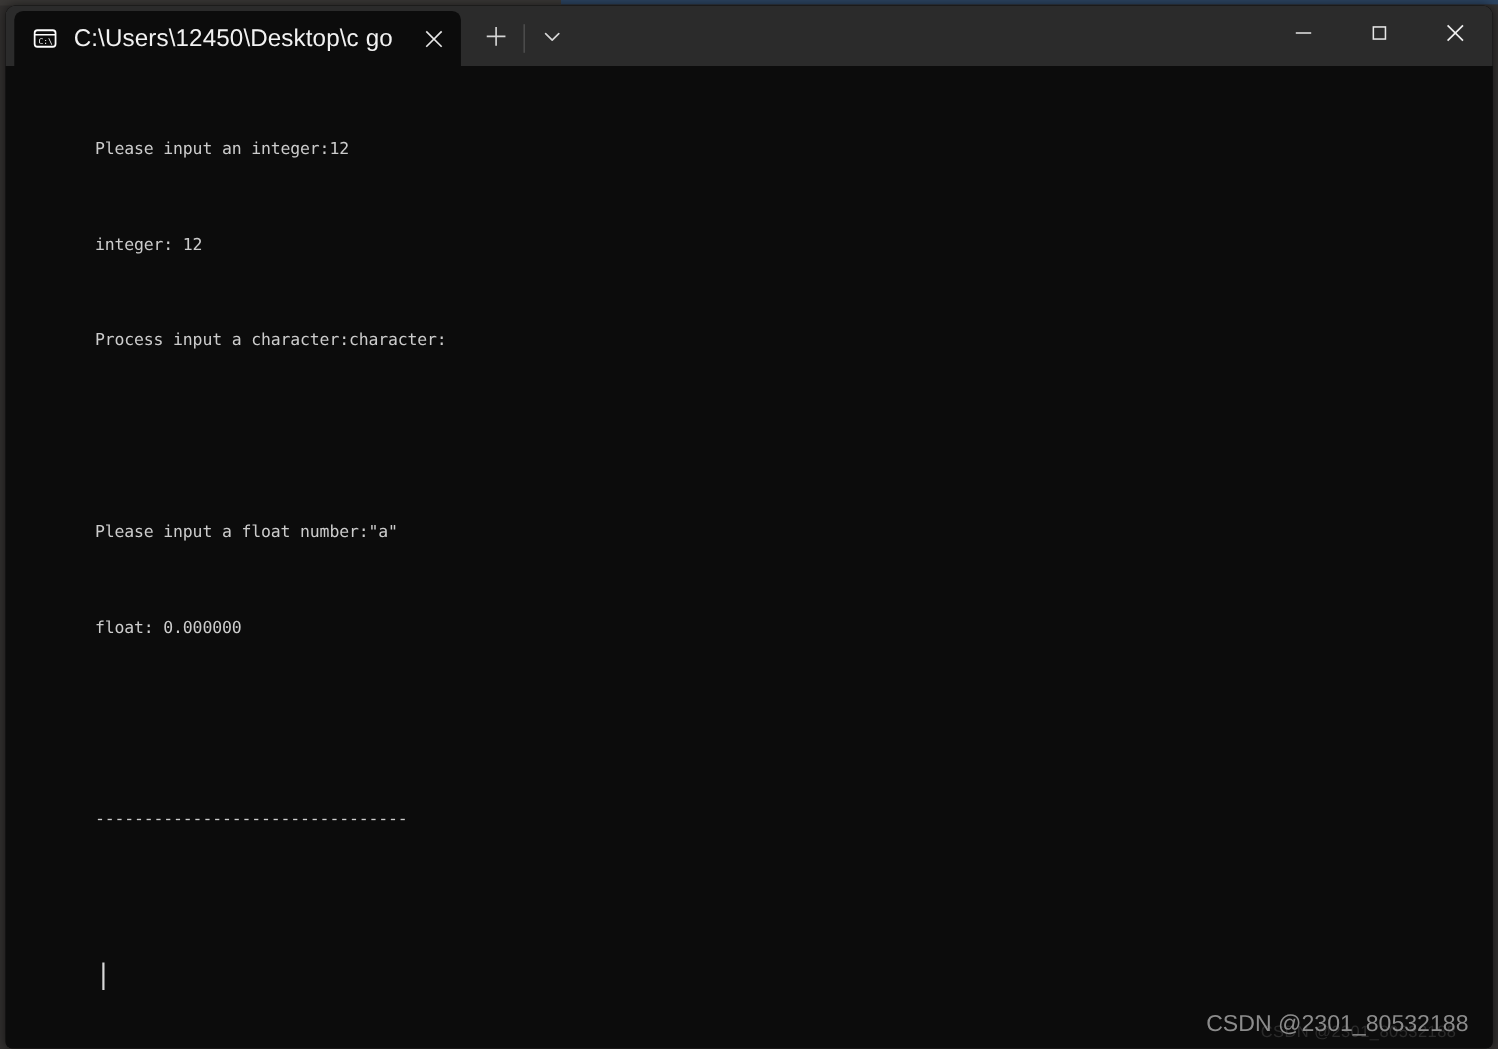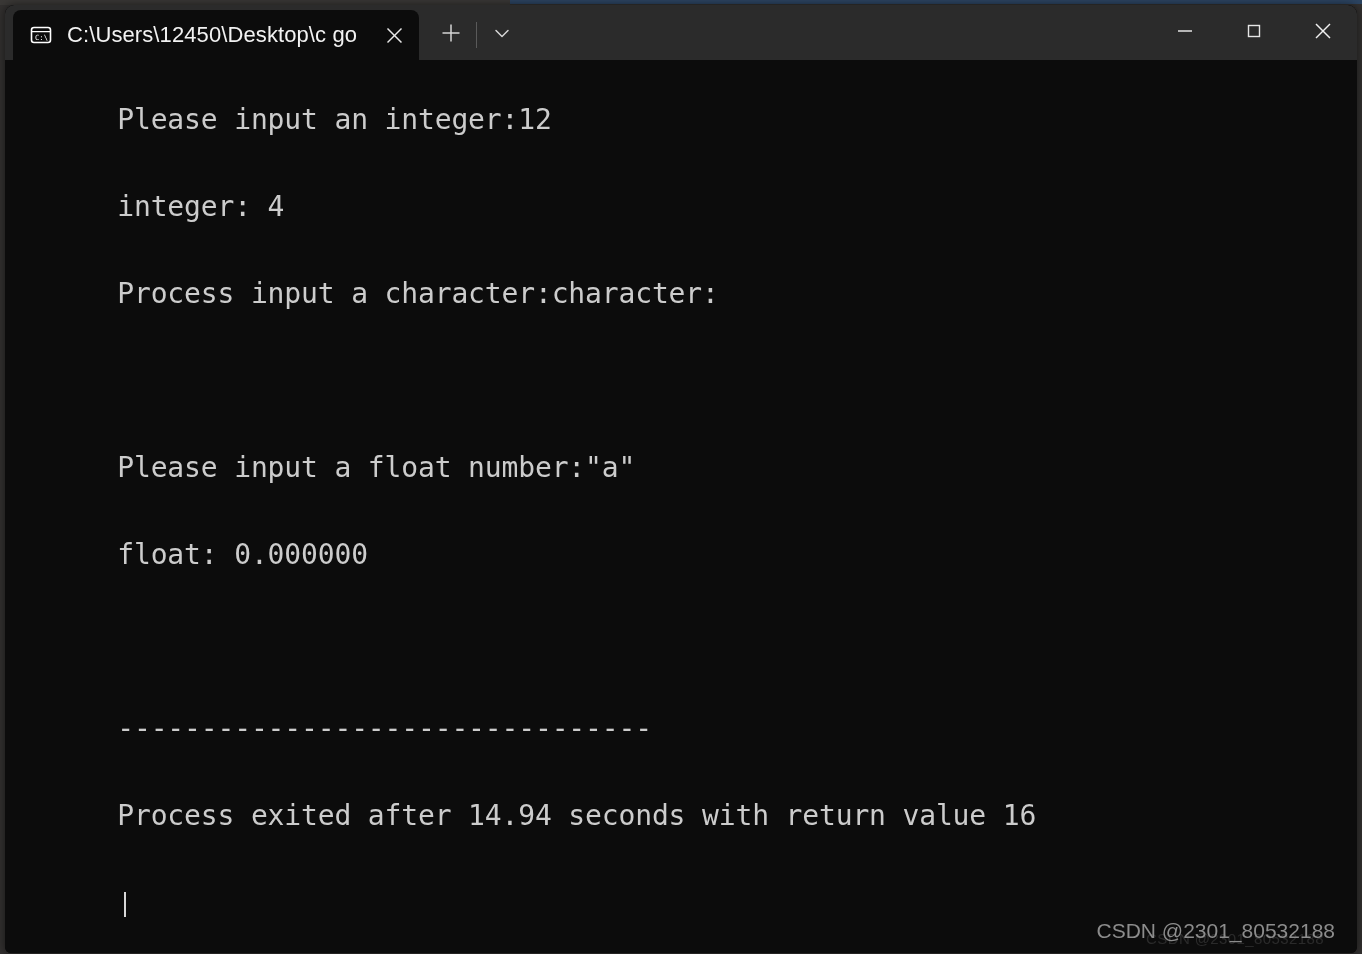--- a/index.html
+++ b/index.html
@@ -144,24 +144,24 @@
     position: absolute;
     left: 0;
     top: 55px;
     right: 0;
     bottom: 0;
     background: #0c0c0c;
     padding: 16px 0 0 12px;
     box-sizing: border-box;
   }
   #console-output {
-    margin: 0;
+    margin: 16px;
     color: #cccccc;
     font-family: "DejaVu Sans Mono", "Liberation Mono", monospace;
-    font-size: 28px;
+    font-size: 15px;
     line-height: 29px;
     white-space: pre;
     letter-spacing: -0.15px;
   }
   .cursor-line {
     display: inline-block;
     position: relative;
   }
   #text-cursor {
     display: inline-block;
@@ -269,35 +269,34 @@
         </span>
       </div>
     </div>
 
   </div>
 
   <div id="terminal-body">
     <div id="console-output">
       <span>Please input an integer:12</span>
 <br>
-      <span>integer: 4</span>
+      <span>integer: 12</span>
 <br>
       <span>Process input a character:character:</span>
 <br>
       <span></span>
 <br>
       <span>Please input a float number:"a"</span>
 <br>
       <span>float: 0.000000</span>
 <br>
       <span></span>
 <br>
       <span>--------------------------------</span>
 <br>
-      <span>Process exited after 14.94 seconds with return value 16</span>
 <br>
       <span id="text-cursor"></span>
     </div>
   </div>
 
   <div id="watermark-ghost">CSDN @2301_80532188</div>
   <div id="watermark">CSDN @2301_80532188</div>
 
 </div>
 

